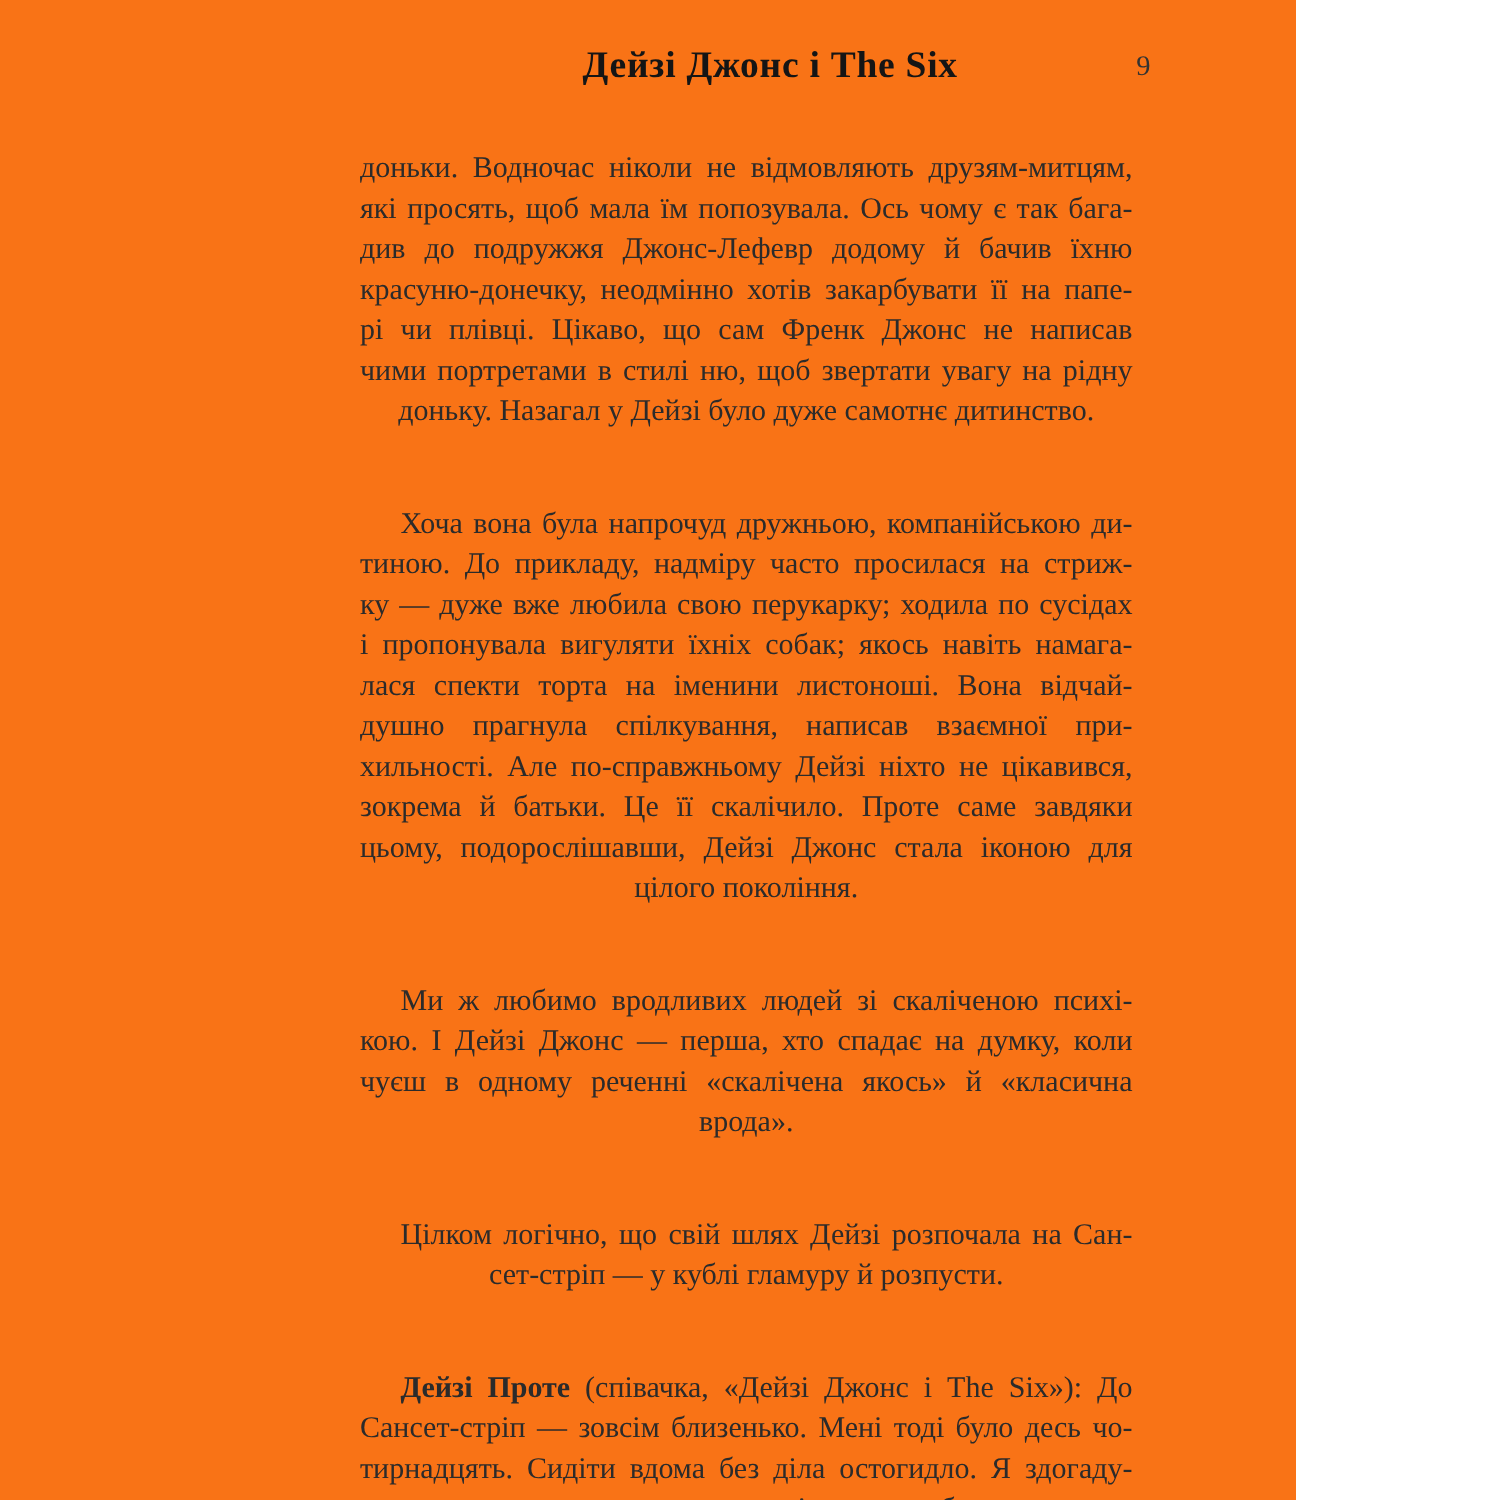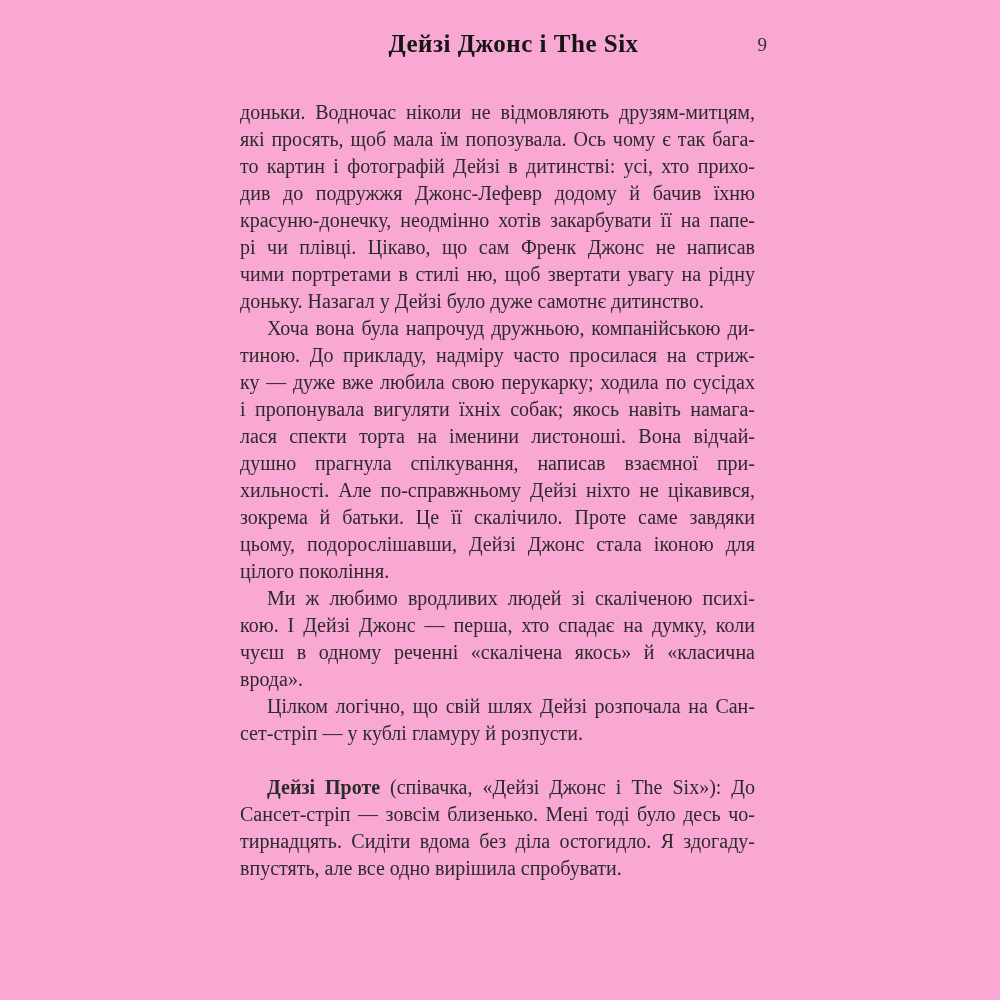--- a/index.html
+++ b/index.html
@@ -6,23 +6,23 @@
     margin: 0;
     padding: 0;
     width: 1000px;
     height: 1000px;
     background: #ffffff;
     overflow: hidden;
     font-family: "Liberation Serif", "DejaVu Serif", serif;
   }
   .page {
     position: relative;
-    width: 1000px;
+    width: 864px;
     height: 1000px;
-    background: #f9a8d4;
+    background: #f97316;
     color: #2b2b2b;
   }
   .running-header {
     position: absolute;
     top: 30px;
     left: 256px;
     width: 515px;
     height: 30px;
   }
   .header-title {
@@ -45,48 +45,47 @@
     position: absolute;
     top: 99px;
     left: 240px;
     width: 515px;
     font-size: 20px;
     line-height: 27px;
     color: #2b2b2b;
   }
   .paragraph { margin: 0; }
   .paragraph.gap-before { margin-top: 27px; }
-  .paragraph.indent .line:first-child { text-indent: 27px; }
+  .paragraph.indent .line:first-child { text-indent: 27px; margin-top: 48px; }
   .line {
     text-align: justify;
     text-align-last: justify;
     -moz-text-align-last: justify;
     white-space: normal;
   }
   .line.last {
-    text-align: left;
+    text-align: center;
     text-align-last: auto;
     -moz-text-align-last: auto;
   }
   .seg-bold { font-weight: 700; }
   .seg-italic { }
 </style>
 </head>
 <body>
 
 <div class="page">
   <div class="running-header">
     <div class="header-title">Дейзі Джонс і The Six</div>
     <div class="page-number">9</div>
   </div>
   <main class="text-block" id="text-block">
       <div class="paragraph">
         <div class="line">доньки. Водночас ніколи не відмовляють друзям-митцям,</div>
         <div class="line">які просять, щоб мала їм попозувала. Ось чому є так бага-</div>
-        <div class="line">то картин і фотографій Дейзі в дитинстві: усі, хто прихо-</div>
         <div class="line">див до подружжя Джонс-Лефевр додому й бачив їхню</div>
         <div class="line">красуню-донечку, неодмінно хотів закарбувати її на папе-</div>
         <div class="line">рі чи плівці. Цікаво, що сам Френк Джонс не написав</div>
         <div class="line">чими портретами в стилі ню, щоб звертати увагу на рідну</div>
         <div class="line last">доньку. Назагал у Дейзі було дуже самотнє дитинство.</div>
       </div>
       <div class="paragraph indent">
         <div class="line">Хоча вона була напрочуд дружньою, компанійською ди-</div>
         <div class="line">тиною. До прикладу, надміру часто просилася на стриж-</div>
         <div class="line">ку — дуже вже любила свою перукарку; ходила по сусідах</div>

